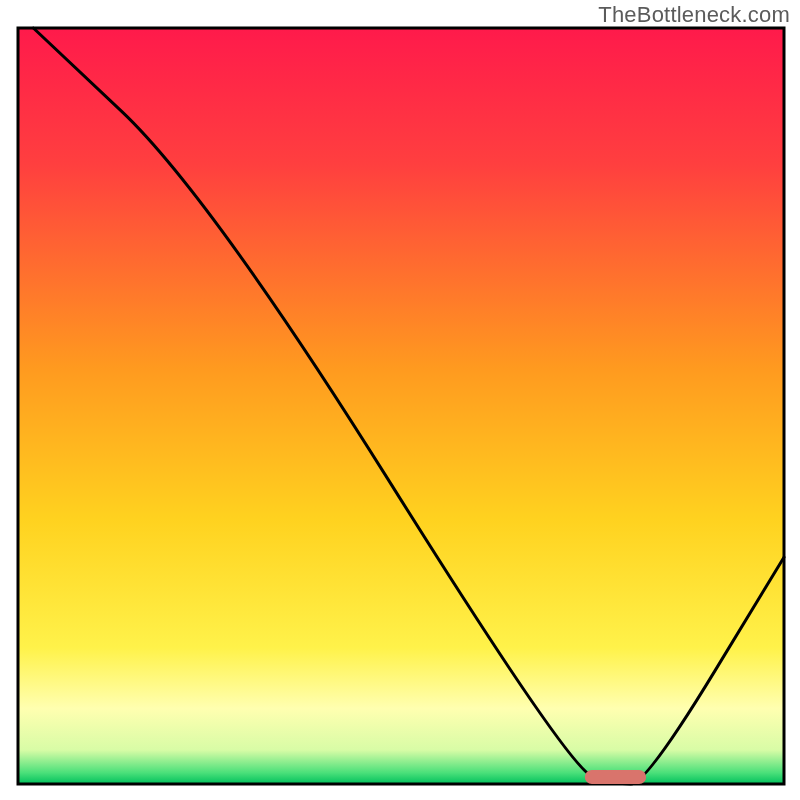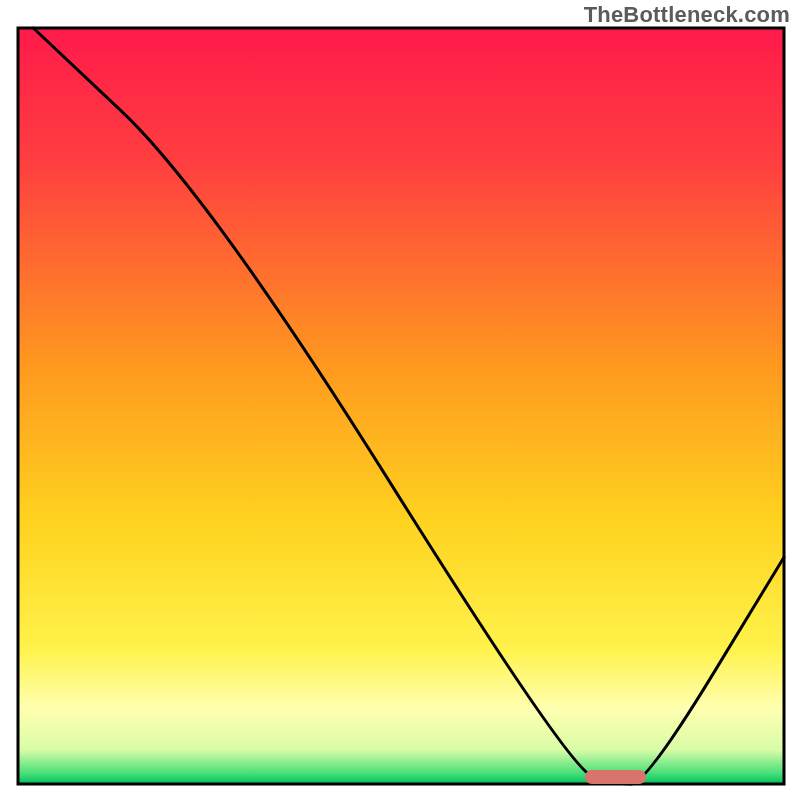--- a/index.html
+++ b/index.html
@@ -14,21 +14,21 @@
   .frame {
     position: relative;
     width: 800px;
     height: 800px;
   }
   .attribution {
     position: absolute;
     top: 2px;
     right: 10px;
     font-size: 22px;
-    font-weight: 700;
+    font-weight: 400;
     color: #5b5b5b;
     letter-spacing: 0.2px;
   }
   svg {
     display: block;
   }
 </style>
 </head>
 <body>
 

